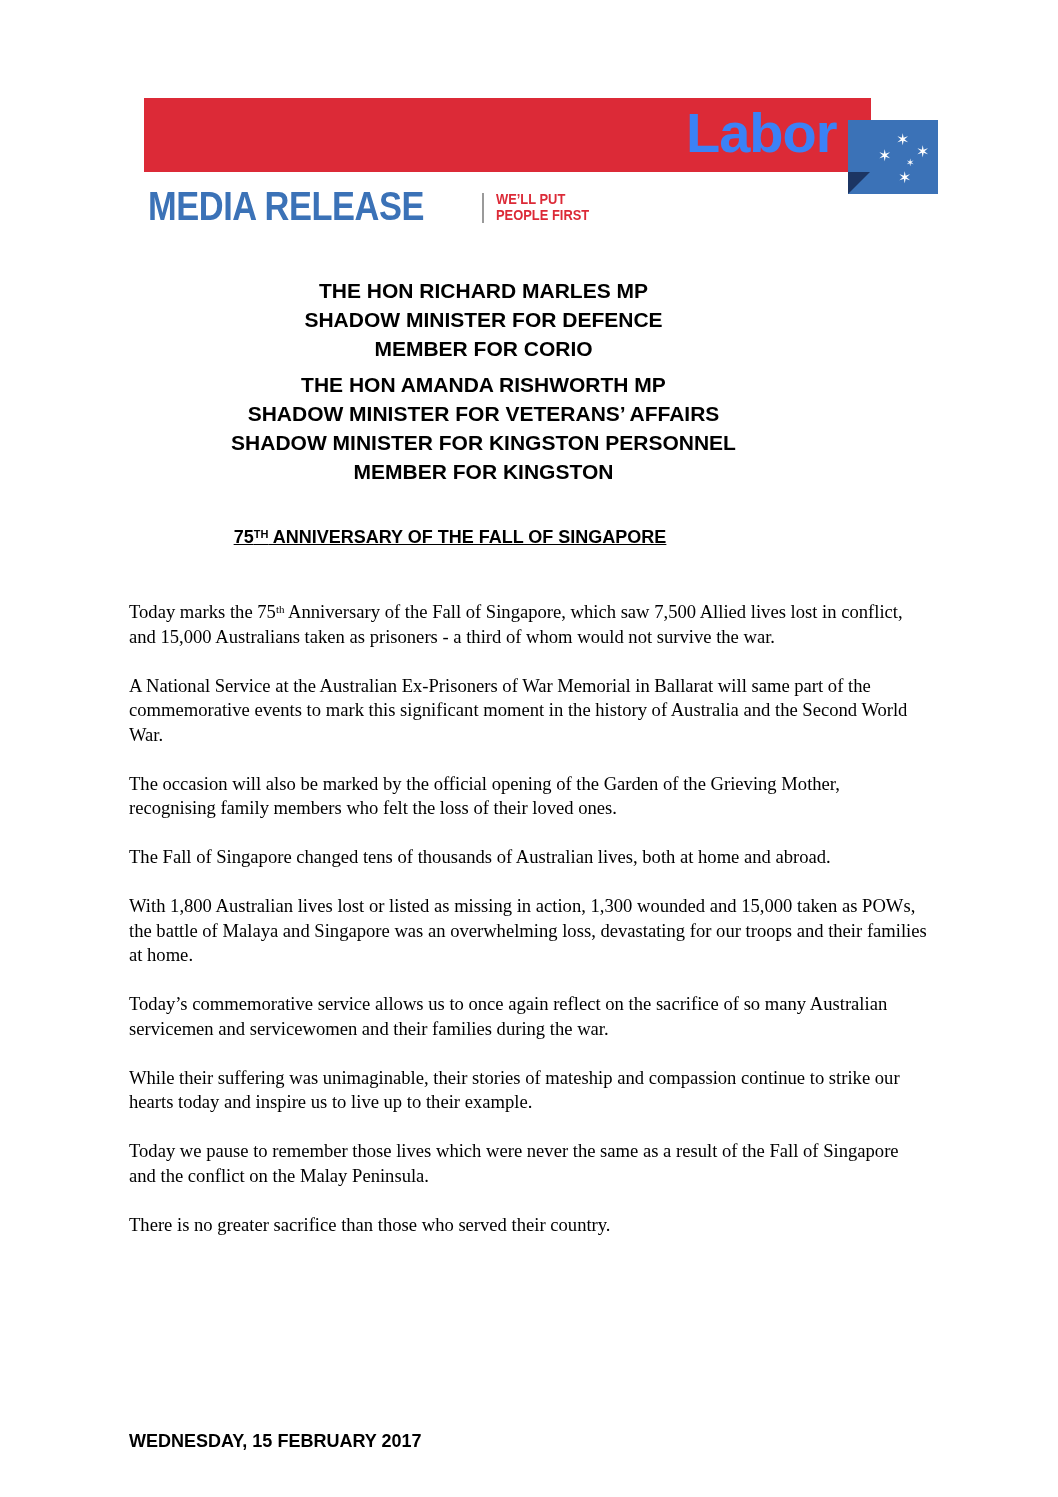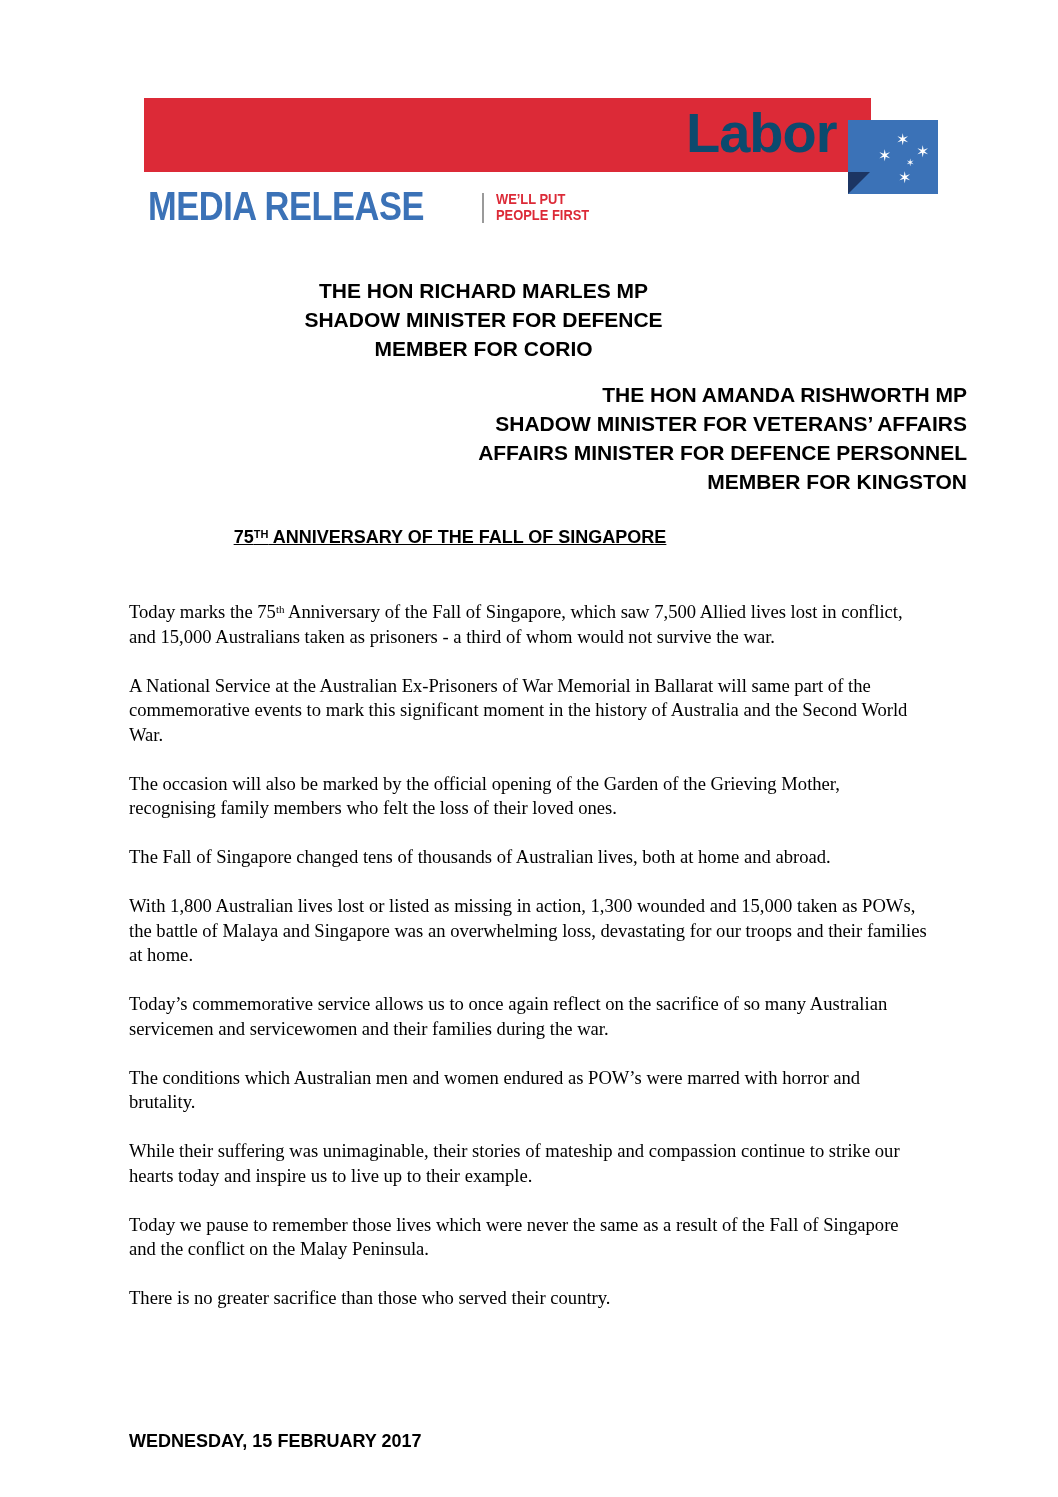--- a/index.html
+++ b/index.html
@@ -1,32 +1,32 @@
 <!DOCTYPE html>
 <html><head>
   <meta charset="utf-8">
   <style>
     html, body { margin: 0; padding: 0; background: #ffffff; }
     body { width: 1058px; height: 1497px; position: relative; overflow: hidden; font-family: "Liberation Sans", sans-serif; color: #000; }
     .page { position: absolute; left: 0; top: 0; width: 1058px; height: 1497px; background: #fff; }
 
     
     .red-banner { position: absolute; left: 144px; top: 98px; width: 727px; height: 74px; background: #dc2a37; }
-    .labor-word { position: absolute; left: 686px; top: 103px; font-family: "Liberation Sans", sans-serif; font-weight: bold; font-size: 56px; letter-spacing: -1px; color: #0c4a6e; line-height: 60px; }
+    .labor-word { position: absolute; left: 686px; top: 103px; font-family: "Liberation Sans", sans-serif; font-weight: bold; font-size: 56px; letter-spacing: -1px; color: #3b82f6; line-height: 60px; }
     .flag { position: absolute; left: 848px; top: 120px; width: 90px; height: 74px; background: #3b72b7; overflow: hidden; }
     .flag-shadow { position: absolute; left: 0; top: 52px; width: 0; height: 0; border-top: 22px solid #1c3563; border-right: 22px solid transparent; }
     .star { position: absolute; color: #ffffff; line-height: 1; }
     .media-release { position: absolute; left: 148px; top: 184px; font-family: "Liberation Sans", sans-serif; font-weight: bold; font-size: 40px; color: #3b72b7; transform: scaleX(0.86); transform-origin: left top; letter-spacing: -0.5px; line-height: 44px; }
     .divider { position: absolute; left: 482px; top: 193px; width: 2px; height: 30px; background: #9a9a9a; }
     .tagline { position: absolute; left: 496px; top: 191px; font-family: "Liberation Sans", sans-serif; font-weight: bold; font-size: 15px; line-height: 16px; color: #dc2a37; transform: scaleX(0.86); transform-origin: left top; }
 
     
     .heading-block { position: absolute; left: 0; width: 967px; text-align: center; font-weight: bold; font-size: 21px; line-height: 29px; }
     .hb1 { top: 276px; }
-    .hb2 { top: 380px; text-align: right; }
+    .hb2 { top: 370px; }
     .title { position: absolute; left: 0; width: 900px; top: 524px; text-align: center; font-weight: bold; font-size: 18px; line-height: 26px; }
     .title span.t { text-decoration: underline; }
     .title sup { font-size: 11px; vertical-align: top; position: relative; top: -3px; }
 
     
     .body-text { position: absolute; left: 129px; width: 800px; font-size: 18.6px; line-height: 24.5px; }
     .body-text p { margin: 0 0 24.5px 0; }
     .body-text sup { font-size: 11px; vertical-align: top; position: relative; top: -3px; }
     .date { position: absolute; left: 129px; top: 1429px; font-weight: bold; font-size: 18px; line-height: 24px; text-align: right; }
   </style>
@@ -53,35 +53,34 @@
   </div>
 
   <div class="heading-block hb1">
     <div>THE HON RICHARD MARLES MP</div>
     <div>SHADOW MINISTER FOR DEFENCE</div>
     <div>MEMBER FOR CORIO</div>
   </div>
   <div class="heading-block hb2">
     <div>THE HON AMANDA RISHWORTH MP</div>
     <div>SHADOW MINISTER FOR VETERANS’ AFFAIRS</div>
-    <div>AFFAIRS MINISTER FOR DEFENCE PERSONNEL</div>
+    <div>SHADOW MINISTER FOR KINGSTON PERSONNEL</div>
     <div>MEMBER FOR KINGSTON</div>
   </div>
 
   <div class="title">
     <span class="t"><span>75</span><sup>TH</sup><span> ANNIVERSARY OF THE FALL OF SINGAPORE</span></span>
   </div>
 
   <div class="body-text" style="top:600px;font-family:Liberation Serif, serif;">
     <p><span>Today marks the 75</span><sup>th</sup><span> Anniversary of the Fall of Singapore, which saw 7,500 Allied lives lost in conflict, and 15,000 Australians taken as prisoners - a third of whom would not survive the war.</span></p>
     <p>A National Service at the Australian Ex-Prisoners of War Memorial in Ballarat will same part of the commemorative events to mark this significant moment in the history of Australia and the Second World War.</p>
     <p>The occasion will also be marked by the official opening of the Garden of the Grieving Mother, recognising family members who felt the loss of their loved ones.</p>
     <p>The Fall of Singapore changed tens of thousands of Australian lives, both at home and abroad.</p>
     <p>With 1,800 Australian lives lost or listed as missing in action, 1,300 wounded and 15,000 taken as POWs, the battle of Malaya and Singapore was an overwhelming loss, devastating for our troops and their families at home.</p>
     <p>Today’s commemorative service allows us to once again reflect on the sacrifice of so many Australian servicemen and servicewomen and their families during the war.</p>
-    <p>The conditions which Australian men and women endured as POW’s were marred with horror and brutality.</p>
     <p>While their suffering was unimaginable, their stories of mateship and compassion continue to strike our hearts today and inspire us to live up to their example.</p>
     <p>Today we pause to remember those lives which were never the same as a result of the Fall of Singapore and the conflict on the Malay Peninsula.</p>
     <p>There is no greater sacrifice than those who served their country.</p>
   </div>
 
   <div class="date">WEDNESDAY, 15 FEBRUARY 2017</div>
 </div>
 
 </body></html>

